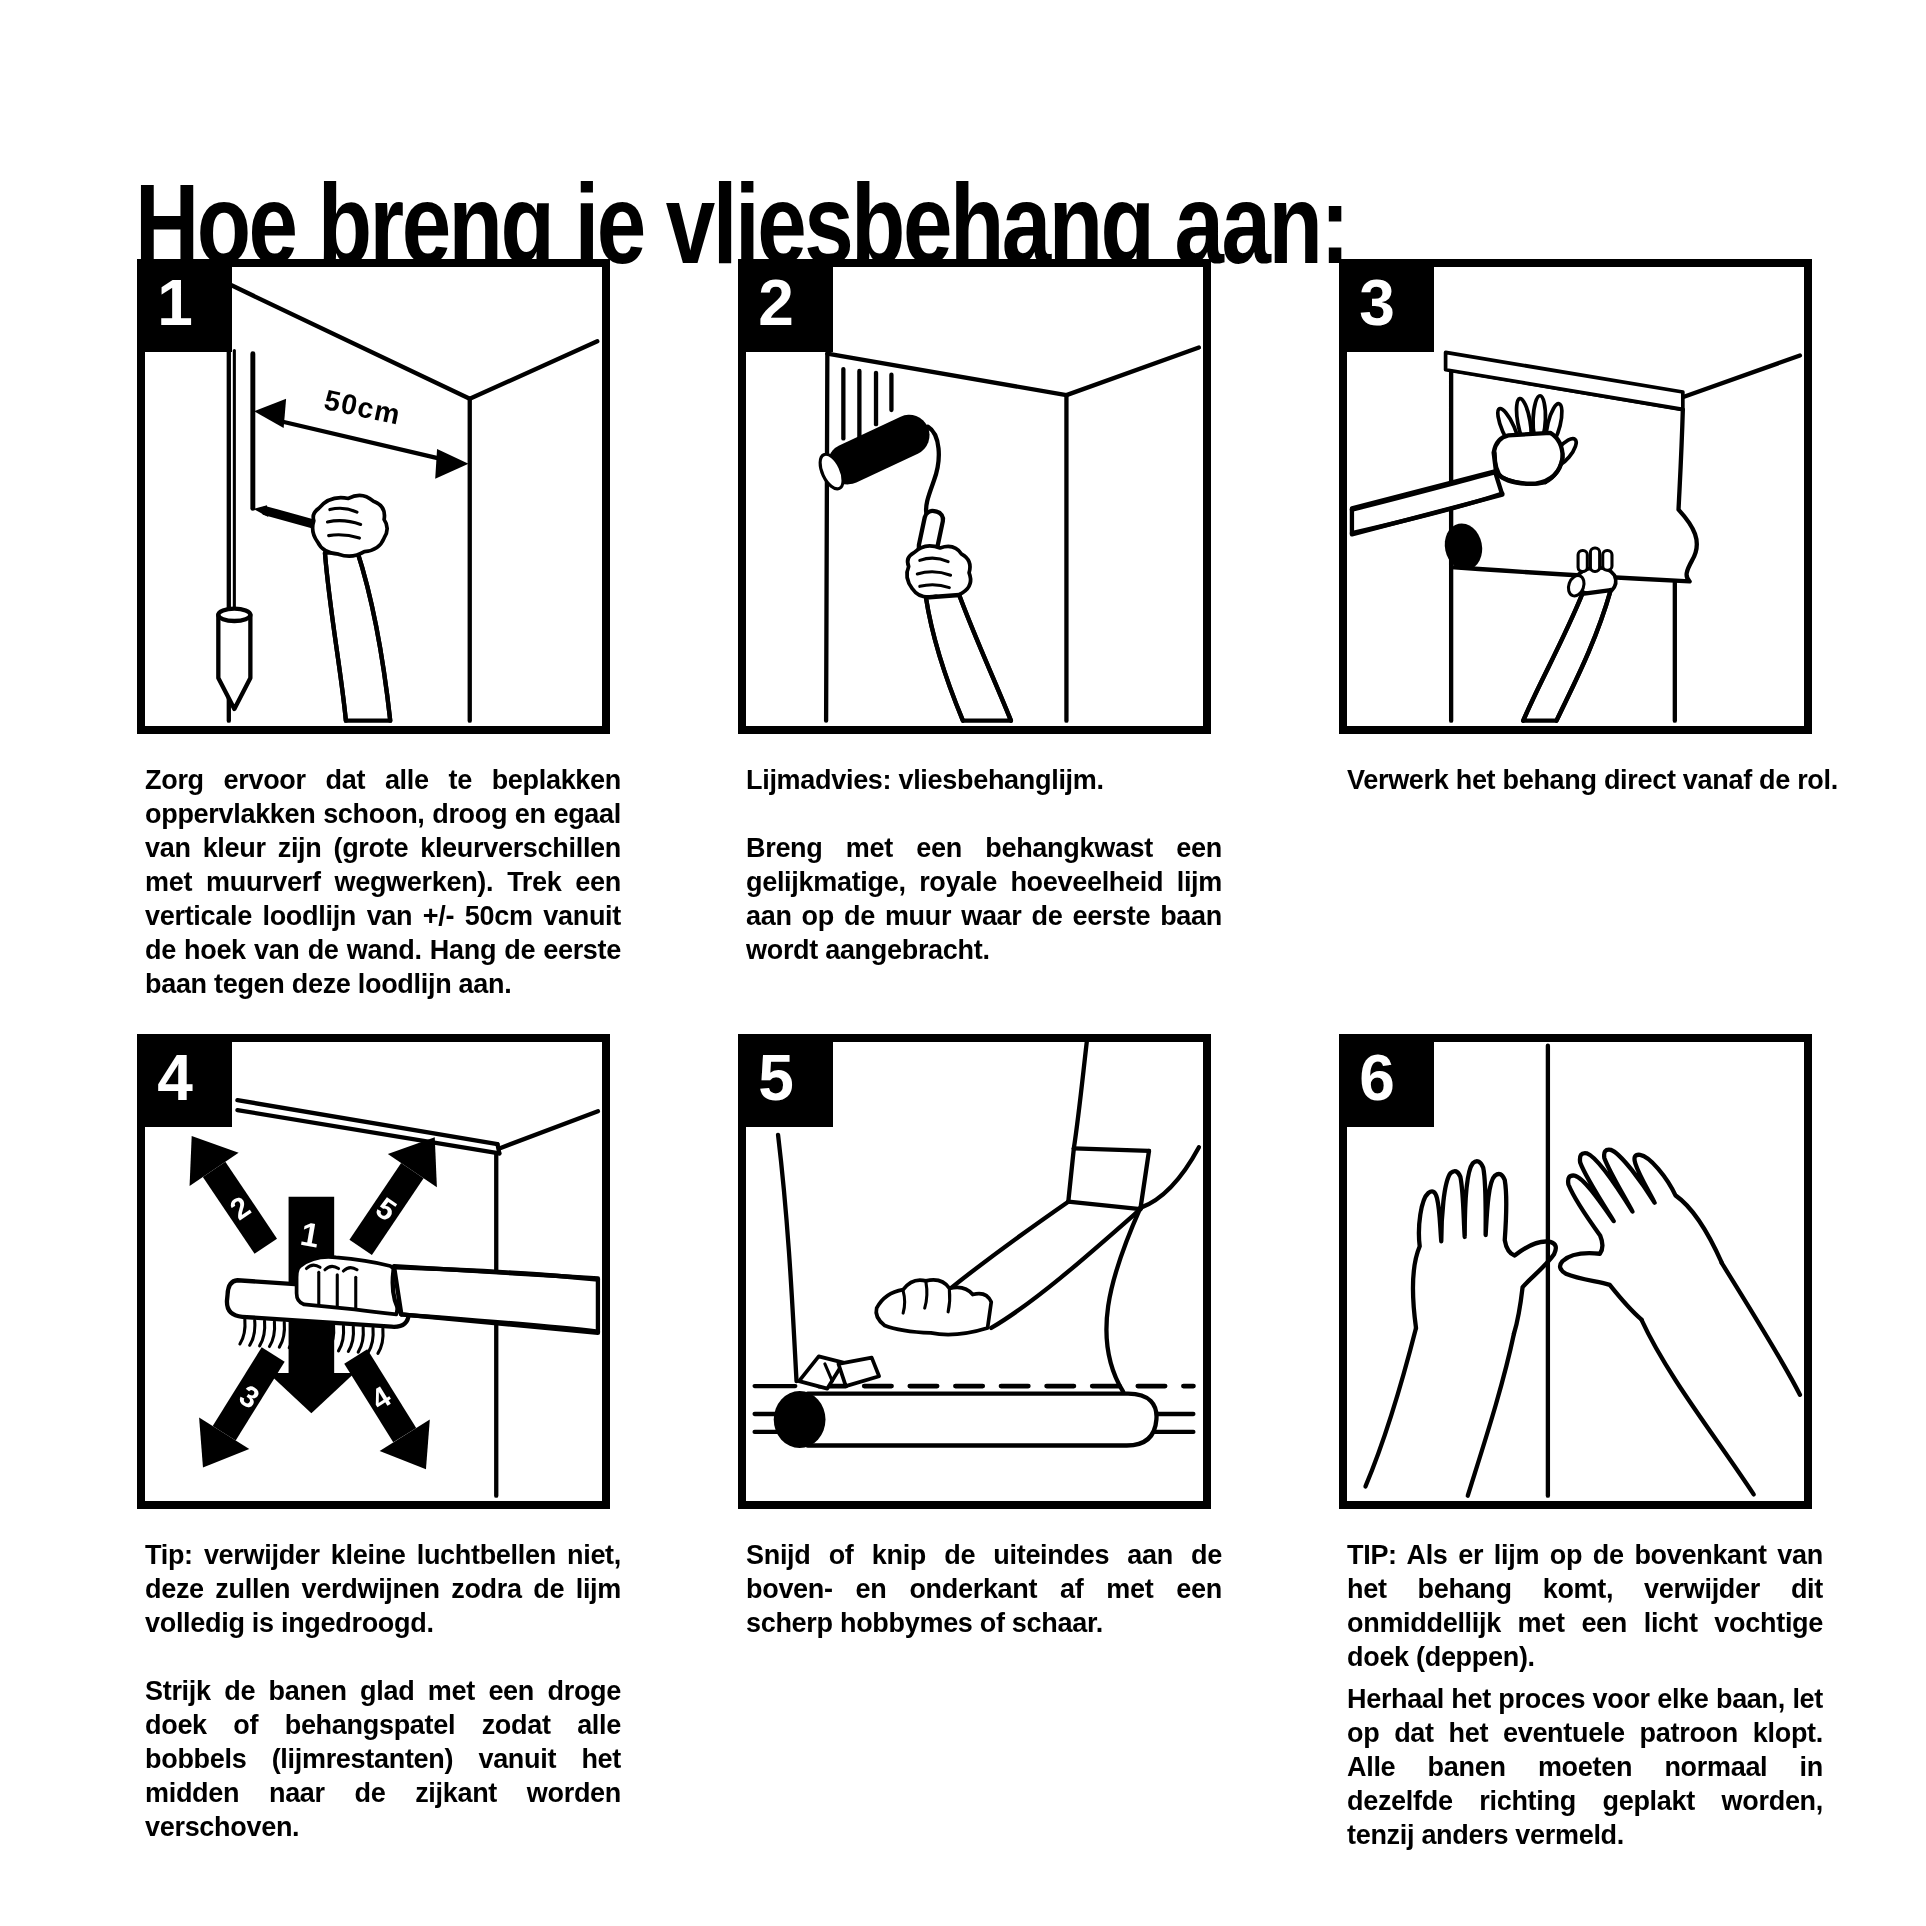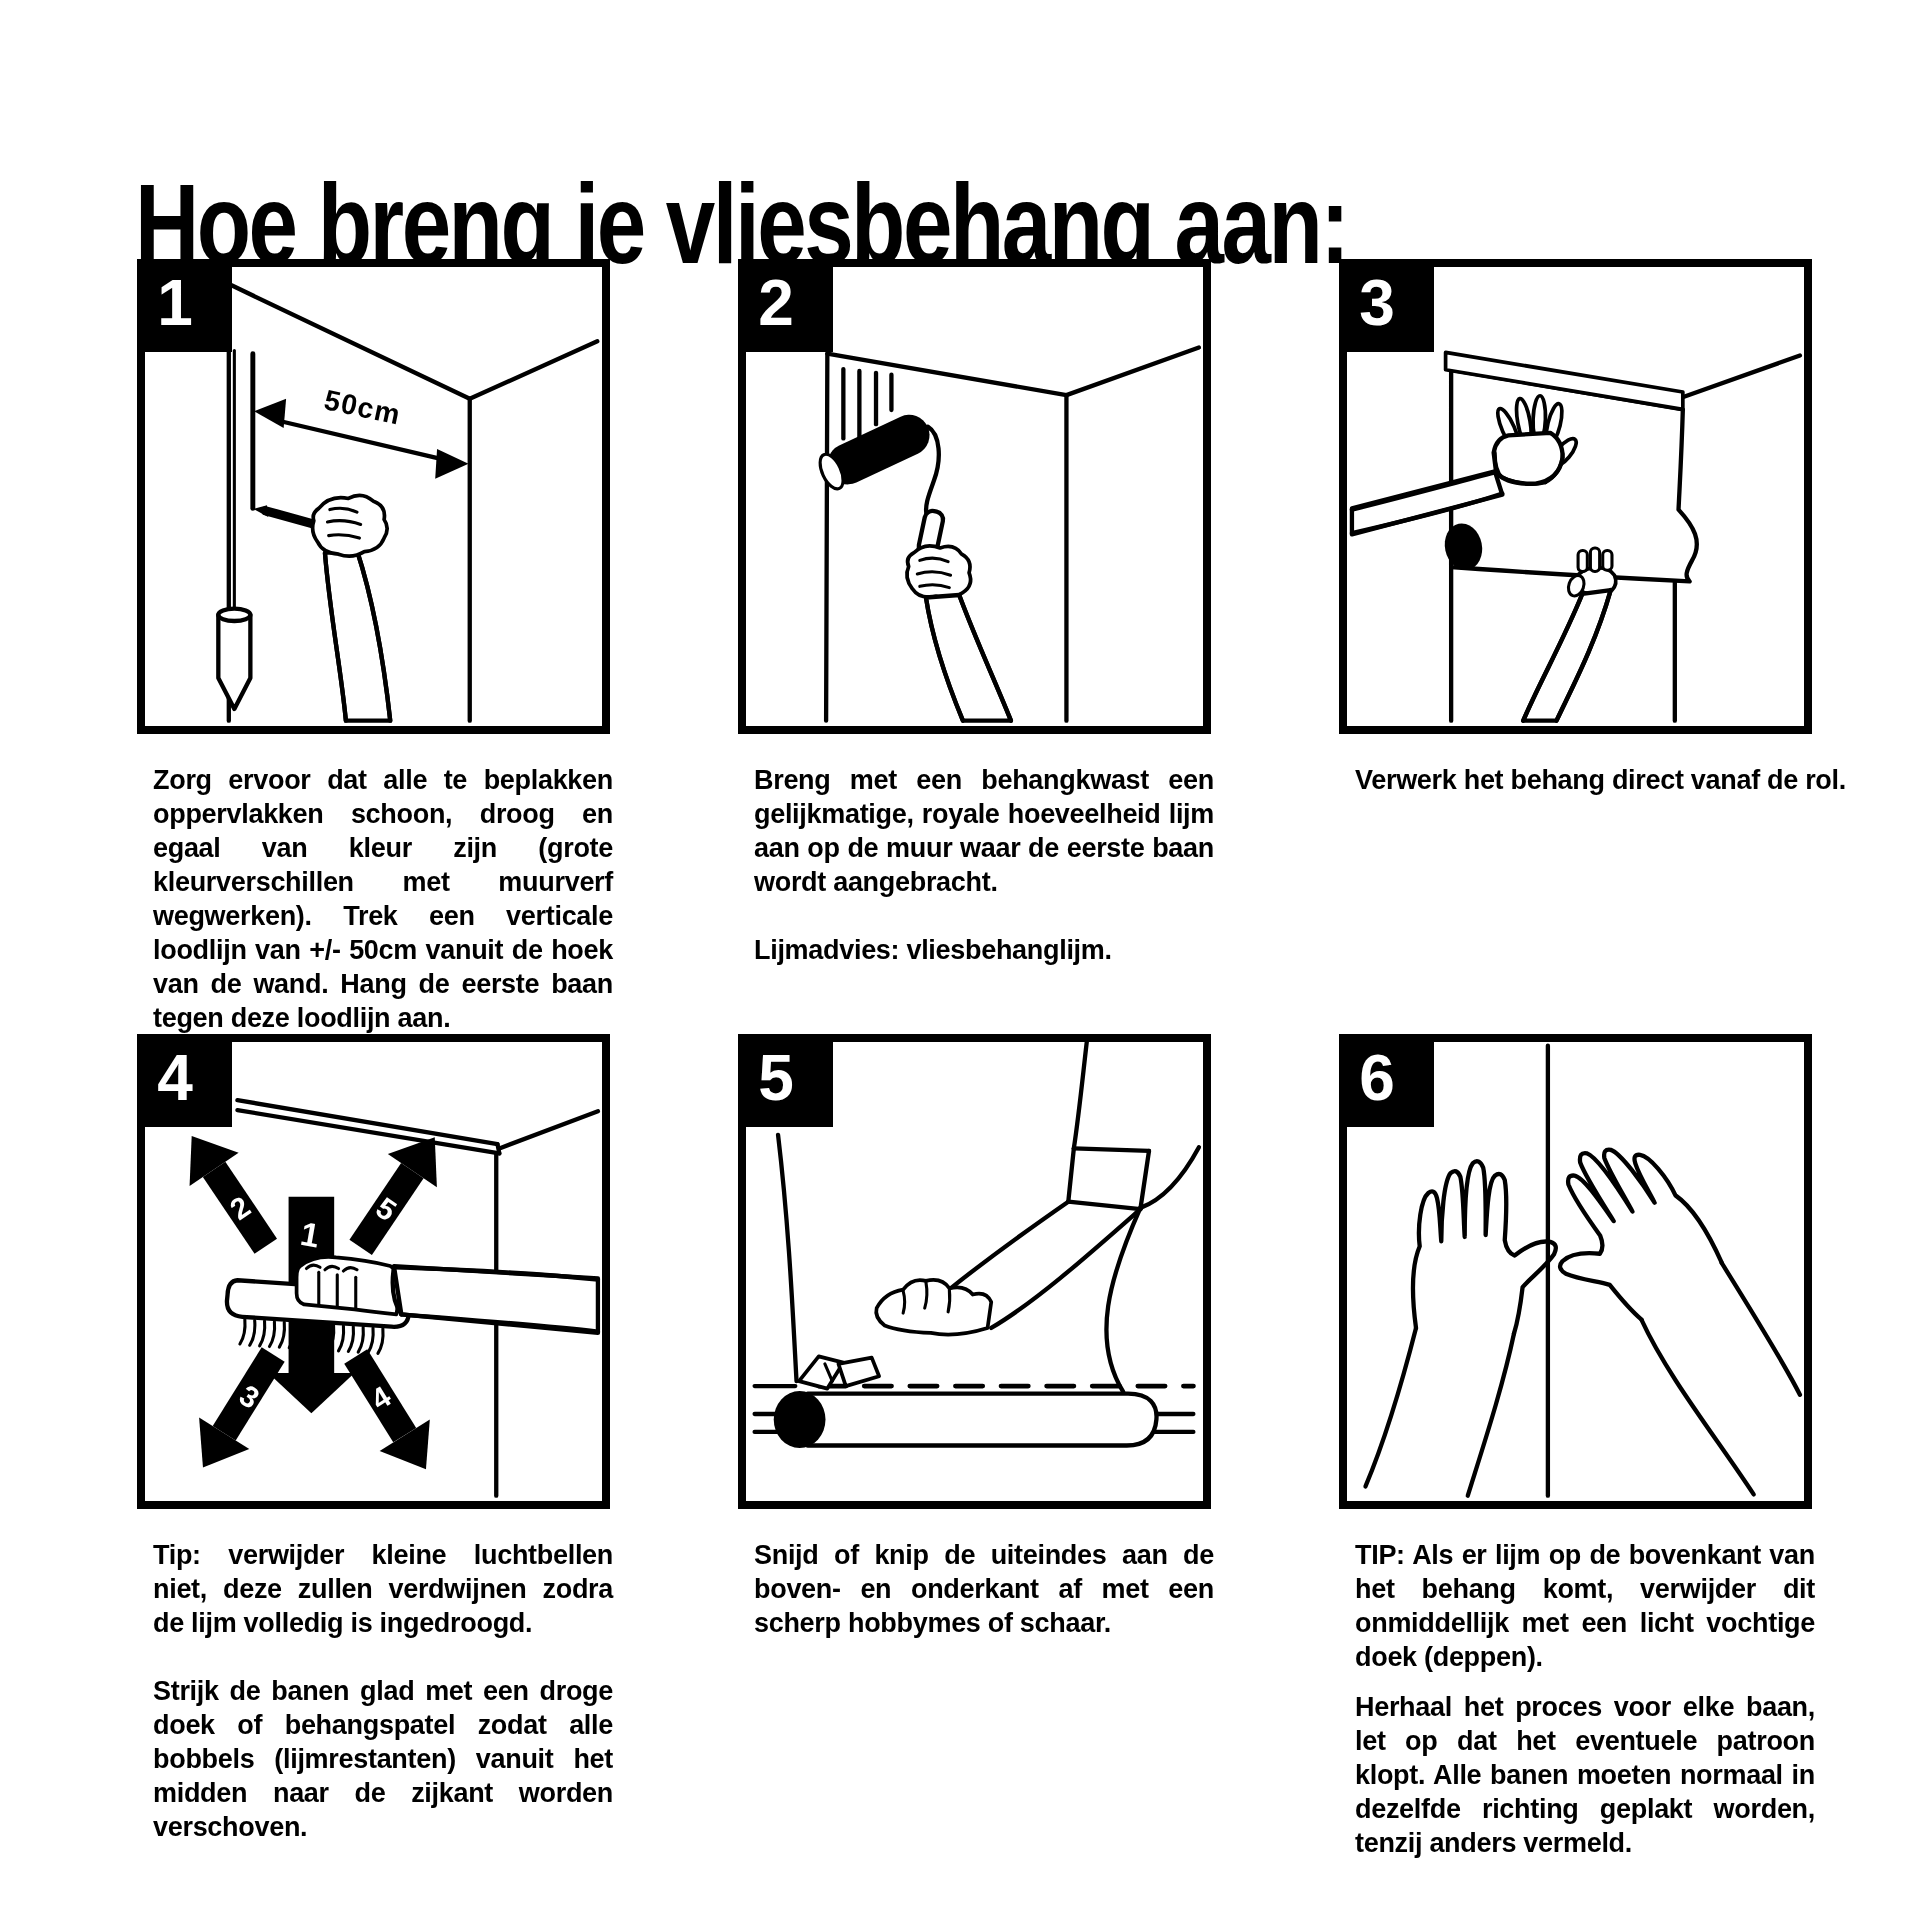--- a/index.html
+++ b/index.html
@@ -12,21 +12,21 @@
        grid-template-columns:repeat(3,473px);column-gap:128px;grid-template-rows:775px auto;}
   .cell{position:relative;}
   .panel{position:relative;width:473px;height:475px;border:8.3px solid #000;
        box-sizing:border-box;background:#fff;}
   .illus{position:absolute;left:0;top:0;width:456px;height:458px;display:block;}
   .badge{position:absolute;left:-8.3px;top:-8.3px;width:95px;height:93px;background:#000;
        color:#fff;display:flex;align-items:center;box-sizing:border-box;padding-left:20.5px;
        padding-bottom:3.9px;font-size:64px;font-weight:bold;z-index:2;}
   .caption{margin-top:29px;width:492px;font-size:27px;line-height:34px;font-weight:bold;
        text-align:justify;letter-spacing:-0.3px;}
-  .caption p{margin:16px;}
+  .caption p{margin:8px;}
   .caption.gap p + p{margin-top:34px;}
   .caption.nogap p + p{margin-top:0;}
   .caption.oneline{white-space:nowrap;text-align:center;}
   
   .illus path,.illus line,.illus rect,.illus ellipse,.illus circle,.illus polyline{
        stroke:#000;stroke-width:7;fill:none;stroke-linecap:round;stroke-linejoin:round;}
   .illus polygon{fill:#000;stroke:none;}
   .illus .fw{fill:#fff;}
   .illus .fb{fill:#000;stroke:none;}
   .illus .nf{fill:none;}
@@ -118,22 +118,22 @@
           <path class="t5" d="M282,474 Q305,466 328,476"></path>
           <path class="t5" d="M278,496 Q305,488 332,498"></path>
           <path class="t5" d="M282,516 Q306,510 330,518"></path>
           <path class="fw" d="M292,534 C304,612 330,680 352,733 L430,733 C402,664 372,600 346,530 Z" stroke="none"></path>
           <path d="M292,534 C304,612 330,680 352,733"></path>
           <path d="M346,530 C372,600 402,664 430,733"></path>
         </g>
       </svg>
     </div>
     <div class="caption gap">
+      <p>Lijmadvies: vliesbehanglijm.</p>
       <p>Breng met een behangkwast een gelijkmatige, royale hoeveelheid lijm aan op de muur waar de eerste baan wordt aangebracht.</p>
-      <p>Lijmadvies: vliesbehanglijm.</p>
     </div>
   </div>
 
   <div class="cell">
     <div class="panel">
       <div class="badge">3</div>
       <svg class="illus" viewBox="0 0 740 740" preserveAspectRatio="none">
         <g>
           <path d="M540,212 L735,143"></path>
           <path d="M532,214 L532,230"></path>

